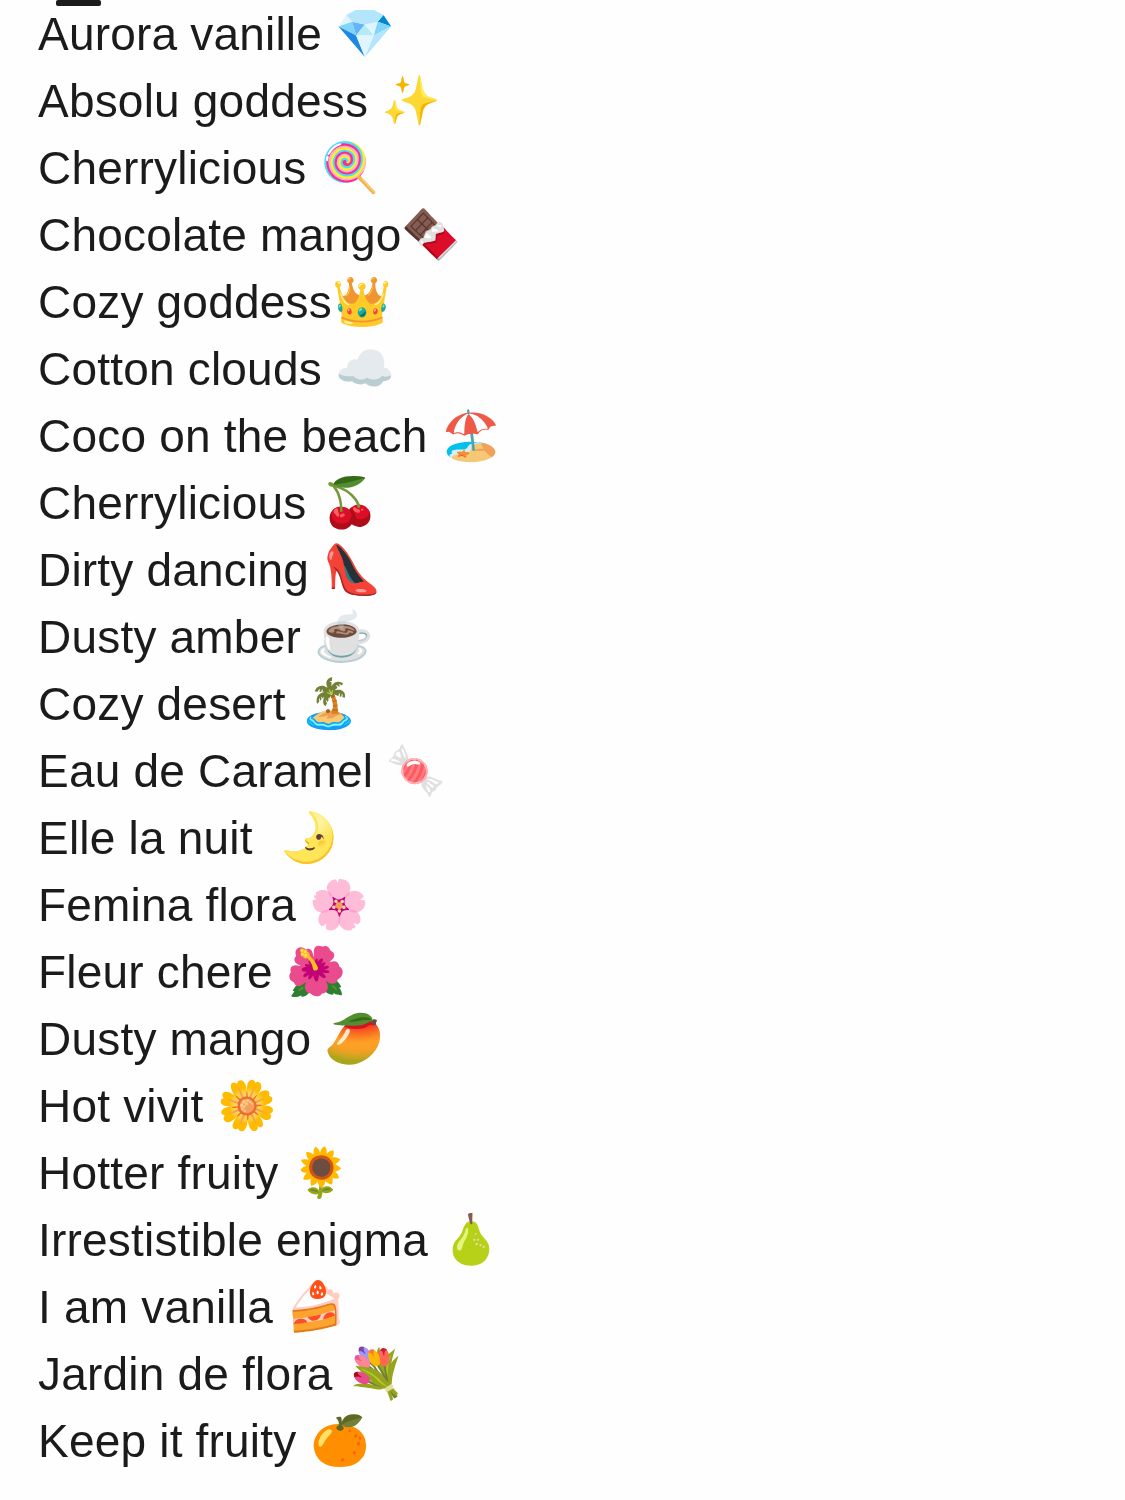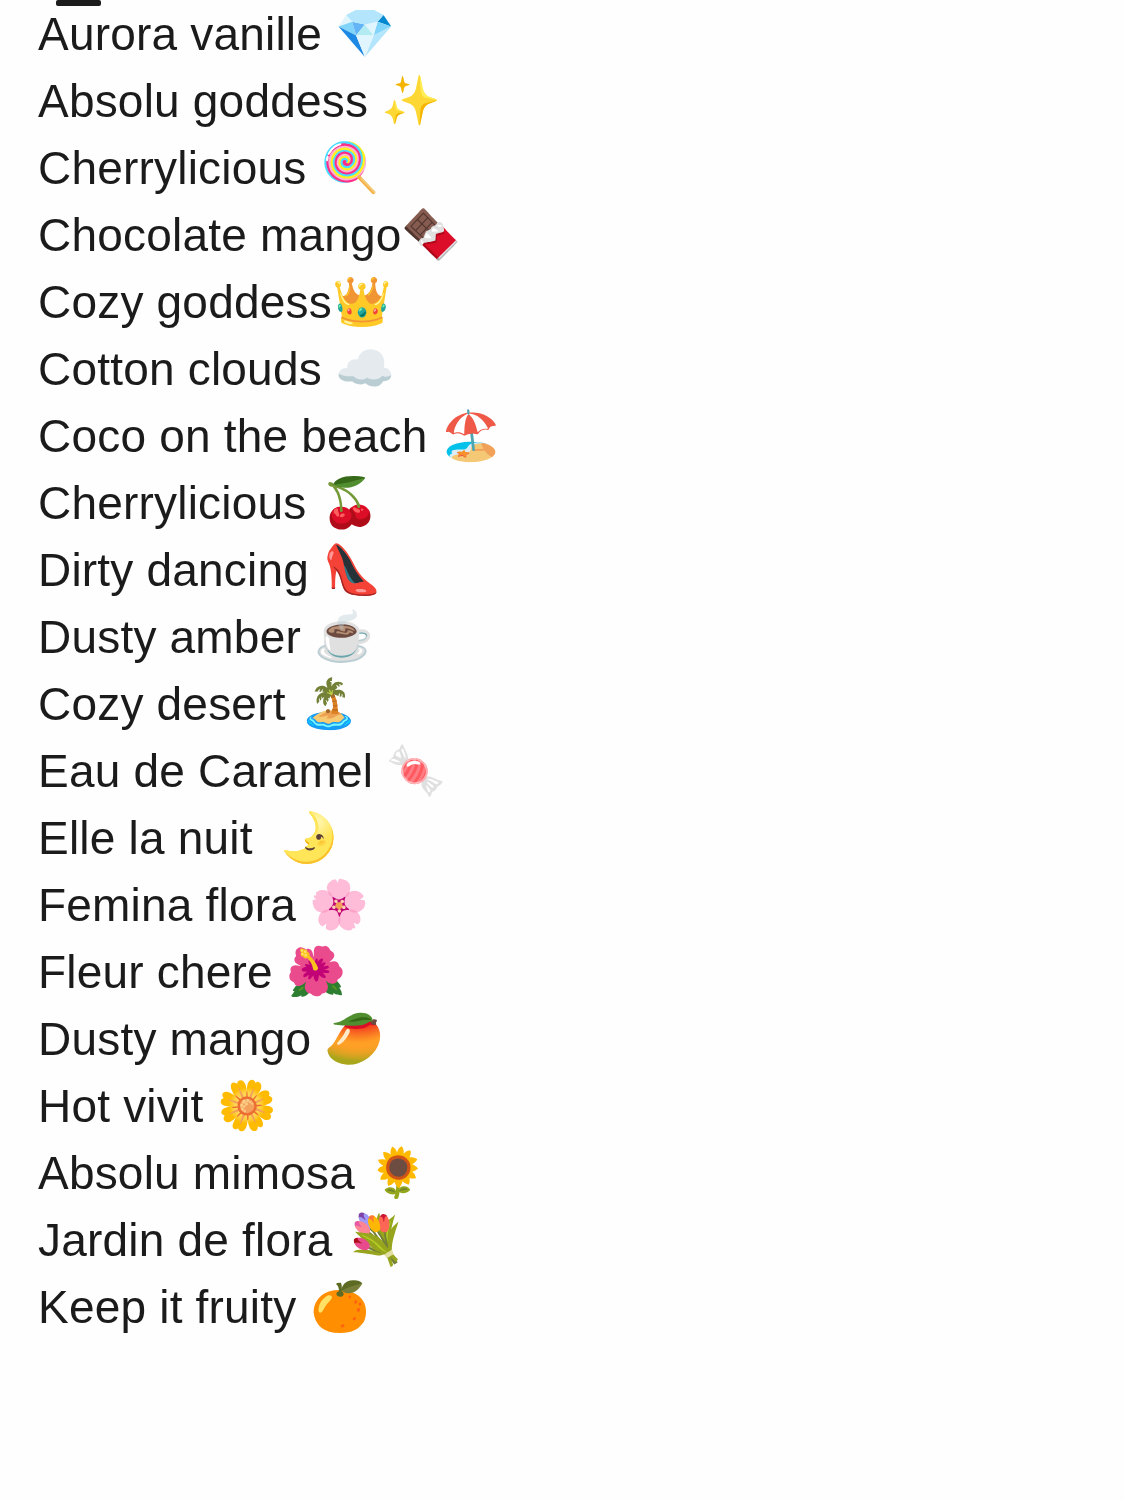--- a/index.html
+++ b/index.html
@@ -79,21 +79,23 @@
   <li class="row"><span class="label">Elle la nuit</span><span class="emoji">  🌛</span></li>
 
   <li class="row"><span class="label">Femina flora</span><span class="emoji"> 🌸</span></li>
 
   <li class="row"><span class="label">Fleur chere</span><span class="emoji"> 🌺</span></li>
 
   <li class="row"><span class="label">Dusty mango</span><span class="emoji"> 🥭</span></li>
 
   <li class="row"><span class="label">Hot vivit</span><span class="emoji"> 🌼</span></li>
 
-  <li class="row"><span class="label">Absolu mimosa</span><span class="emoji"> 🌻</span></li>
+  <li class="row"><span class="label">Hotter fruity</span><span class="emoji"> 🌻</span></li>
 
+  <li class="row"><span class="label">Irrestistible enigma</span><span class="emoji"> 🍐</span></li>
 
+  <li class="row"><span class="label">I am vanilla</span><span class="emoji"> 🍰</span></li>
 
   <li class="row"><span class="label">Jardin de flora</span><span class="emoji"> 💐</span></li>
 
   <li class="row"><span class="label">Keep it fruity</span><span class="emoji"> 🍊</span></li>
 </ul>
 </div>
 
 </body></html>

